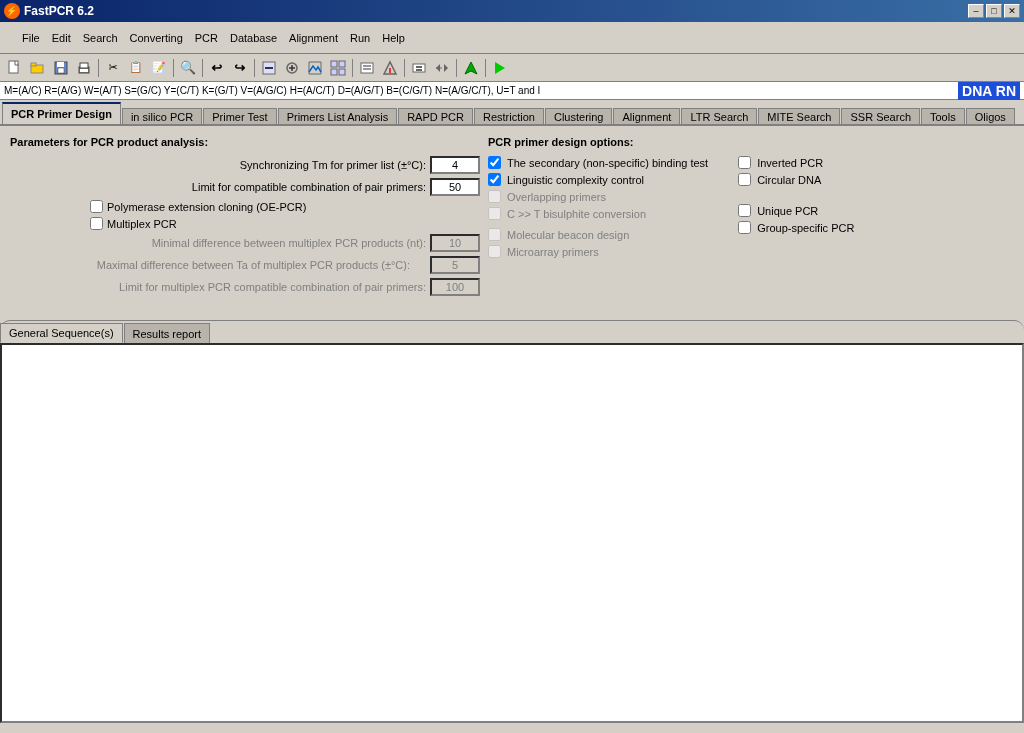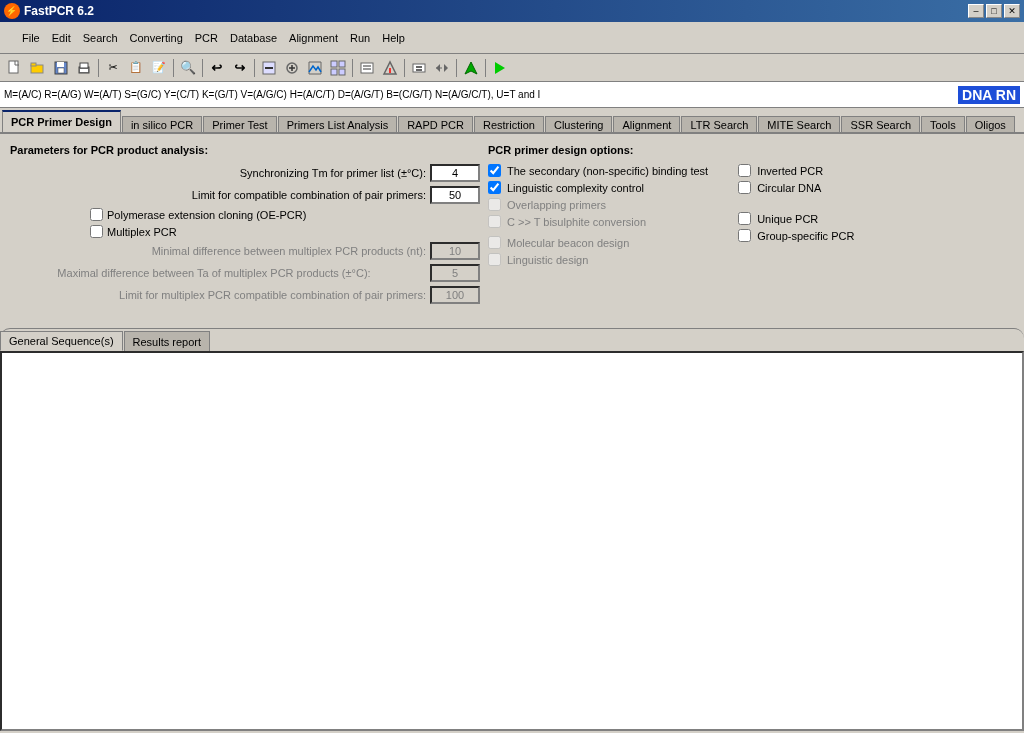--- a/index.html
+++ b/index.html
@@ -94,21 +94,21 @@
       display: flex;
       align-items: center;
       justify-content: center;
       color: #00aa00;
       font-size: 14px;
     }
 
     
     .formula-bar {
       background: white;
-      height: 26px;
+      height: 18px;
       display: flex;
       align-items: center;
       padding: 0 4px;
       font-size: 10px;
       border-bottom: 1px solid #808080;
     }
     .formula-text { flex: 1; }
     .dna-btn {
       background: #1d4ed8;
       color: white;
@@ -426,21 +426,21 @@
       <div class="checkbox-row" style="padding-left:80px;">
         <input type="checkbox" id="multiplex" style="">
         <label for="multiplex">Multiplex PCR</label>
       </div>
 
       <div class="form-row" style="margin-top:4px;">
         <div style="flex:1; text-align:right; padding-right:4px; color:#808080;">Minimal difference between multiplex PCR products (nt):</div>
         <input class="form-input disabled" type="text" value="10" disabled="" style="">
       </div>
       <div class="form-row">
-        <div style="flex:1; text-align:center; padding-right:12px; color:#808080;">Maximal difference between Ta of multiplex PCR products (±°C):</div>
+        <div style="flex:1; text-align:right; padding-right:20px; color:#808080;">Maximal difference between Ta of multiplex PCR products (±°C):</div>
         <input class="form-input disabled" type="text" value="5" disabled="" style="">
       </div>
       <div class="form-row">
         <div style="flex:1; text-align:right; padding-right:4px; color:#808080;">Limit for multiplex PCR compatible combination of pair primers:</div>
         <input class="form-input disabled" type="text" value="100" disabled="" style="">
       </div>
     </div>
 
     <div class="right-panel">
       <div class="right-title">PCR primer design options:</div>
@@ -463,21 +463,21 @@
           <div class="option-row" style="color:#808080;">
             <input type="checkbox" id="bisu" disabled="" style="">
             <label for="bisu">C &gt;&gt; T bisulphite conversion</label>
           </div>
           <div class="option-row" style="margin-top:8px; color:#808080;">
             <input type="checkbox" id="beac" disabled="" style="">
             <label for="beac">Molecular beacon design</label>
           </div>
           <div class="option-row" style="color:#808080;">
             <input type="checkbox" id="micro" disabled="" style="">
-            <label for="micro">Linguistic design</label>
+            <label for="micro">Microarray primers</label>
           </div>
         </div>
 
         <div>
           <div class="option-row">
             <input type="checkbox" id="inv" style="">
             <label for="inv">Inverted PCR</label>
           </div>
           <div class="option-row">
             <input type="checkbox" id="circ" style="">

